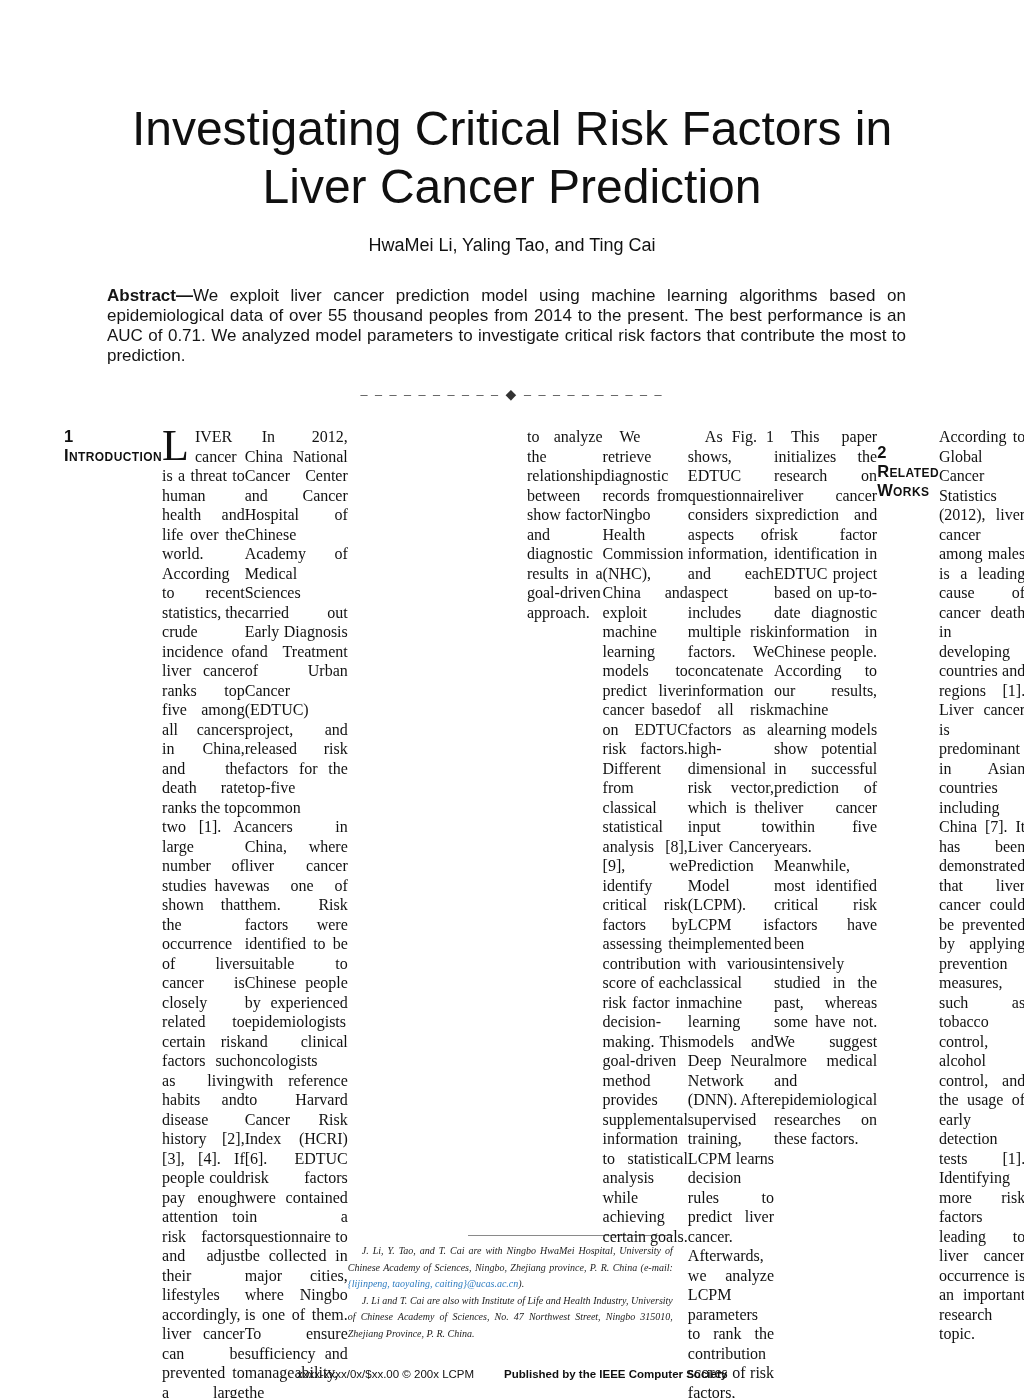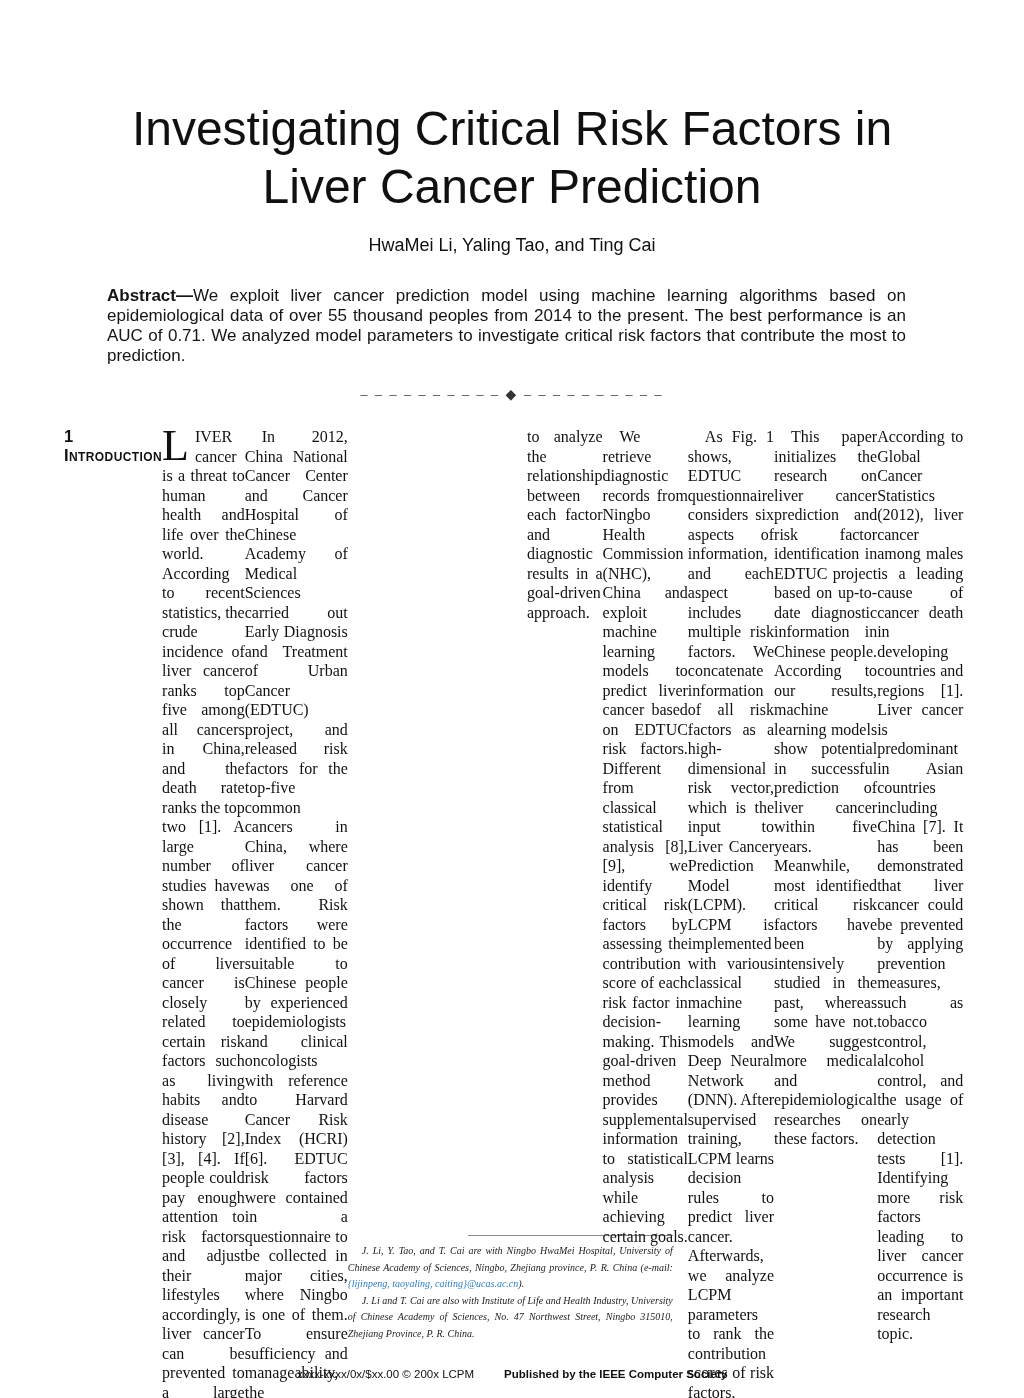--- a/index.html
+++ b/index.html
@@ -138,25 +138,26 @@
       <p class="body-para indent">In 2012, China National Cancer Center and Cancer Hospital of Chinese Academy of Medical Sciences carried out Early Diagnosis and Treatment of Urban Cancer (EDTUC) project, and released risk factors for the top-five common cancers in China, where liver cancer was one of them. Risk factors were identified to be suitable to Chinese people by experienced epidemiologists and clinical oncologists with reference to Harvard Cancer Risk Index (HCRI) [6]. EDTUC risk factors were contained in a questionnaire to be collected in major cities, where Ningbo is one of them. To ensure sufficiency and manageability, the questionnaire involved a broad range of non-clinical information (around one hundred risk factors), which is more than existing researches [2], [3], [7]. Based on epidemiological knowledge, each questionnaire was tagged with a suspected label on whether a person has high probability of developing liver cancer. From 2014 to the latest present, the clinical diagnosis records have been accumulated gradually, which could be regarded as diagnosis label concerning whether liver cancer eventually occurred within five years on each questionnaire-participant. Based on diagnostic labels, it is now possible</p>
 
       <div class="footnote">
         <div class="footnote-rule"></div>
         <p class="fn-para"><span>J. Li, Y. Tao, and T. Cai are with Ningbo HwaMei Hospital, University of Chinese Academy of Sciences, Ningbo, Zhejiang province, P. R. China (e-mail: </span><span class="email-link" style="color: rgb(45, 124, 192);">{lijinpeng, taoyaling, caiting}@ucas.ac.cn</span><span>).</span></p>
         <p class="fn-para">J. Li and T. Cai are also with Institute of Life and Health Industry, University of Chinese Academy of Sciences, No. 47 Northwest Street, Ningbo 315010, Zhejiang Province, P. R. China.</p>
       </div>
     </div>
 
     <div class="col">
-      <p class="body-para">to analyze the relationship between each factor and diagnostic results in a goal-driven approach.</p>
+      <p class="body-para">to analyze the relationship between show factor and diagnostic results in a goal-driven approach.</p>
       <p class="body-para indent">We retrieve diagnostic records from Ningbo Health Commission (NHC), China and exploit machine learning models to predict liver cancer based on EDTUC risk factors. Different from classical statistical analysis [8], [9], we identify critical risk factors by assessing the contribution score of each risk factor in decision-making. This goal-driven method provides supplemental information to statistical analysis while achieving certain goals.</p>
       <p class="body-para indent">As Fig. 1 shows, EDTUC questionnaire considers six aspects of information, and each aspect includes multiple risk factors. We concatenate information of all risk factors as a high-dimensional risk vector, which is the input to Liver Cancer Prediction Model (LCPM). LCPM is implemented with various classical machine learning models and Deep Neural Network (DNN). After supervised training, LCPM learns decision rules to predict liver cancer. Afterwards, we analyze LCPM parameters to rank the contribution scores of risk factors, where critical risk factors are with leading scores.</p>
       <p class="body-para indent">This paper initializes the research on liver cancer prediction and risk factor identification in EDTUC project based on up-to-date diagnostic information in Chinese people. According to our results, machine learning models show potential in successful prediction of liver cancer within five years. Meanwhile, most identified critical risk factors have been intensively studied in the past, whereas some have not. We suggest more medical and epidemiological researches on these factors.</p>
 
+      <h2 class="sec-heading rw"><span class="sec-num">2</span><span class="sec-title">Related Works</span></h2>
 
       <p class="body-para">According to Global Cancer Statistics (2012), liver cancer among males is a leading cause of cancer death in developing countries and regions [1]. Liver cancer is predominant in Asian countries including China [7]. It has been demonstrated that liver cancer could be prevented by applying prevention measures, such as tobacco control, alcohol control, and the usage of early detection tests [1]. Identifying more risk factors leading to liver cancer occurrence is an important research topic.</p>
     </div>
 
   </div>
 
   <div class="footer"><span>xxxx-xxxx/0x/$xx.00 © 200x LCPM</span><span class="footer-right">Published by the IEEE Computer Society</span></div>
 
 </div>
 

